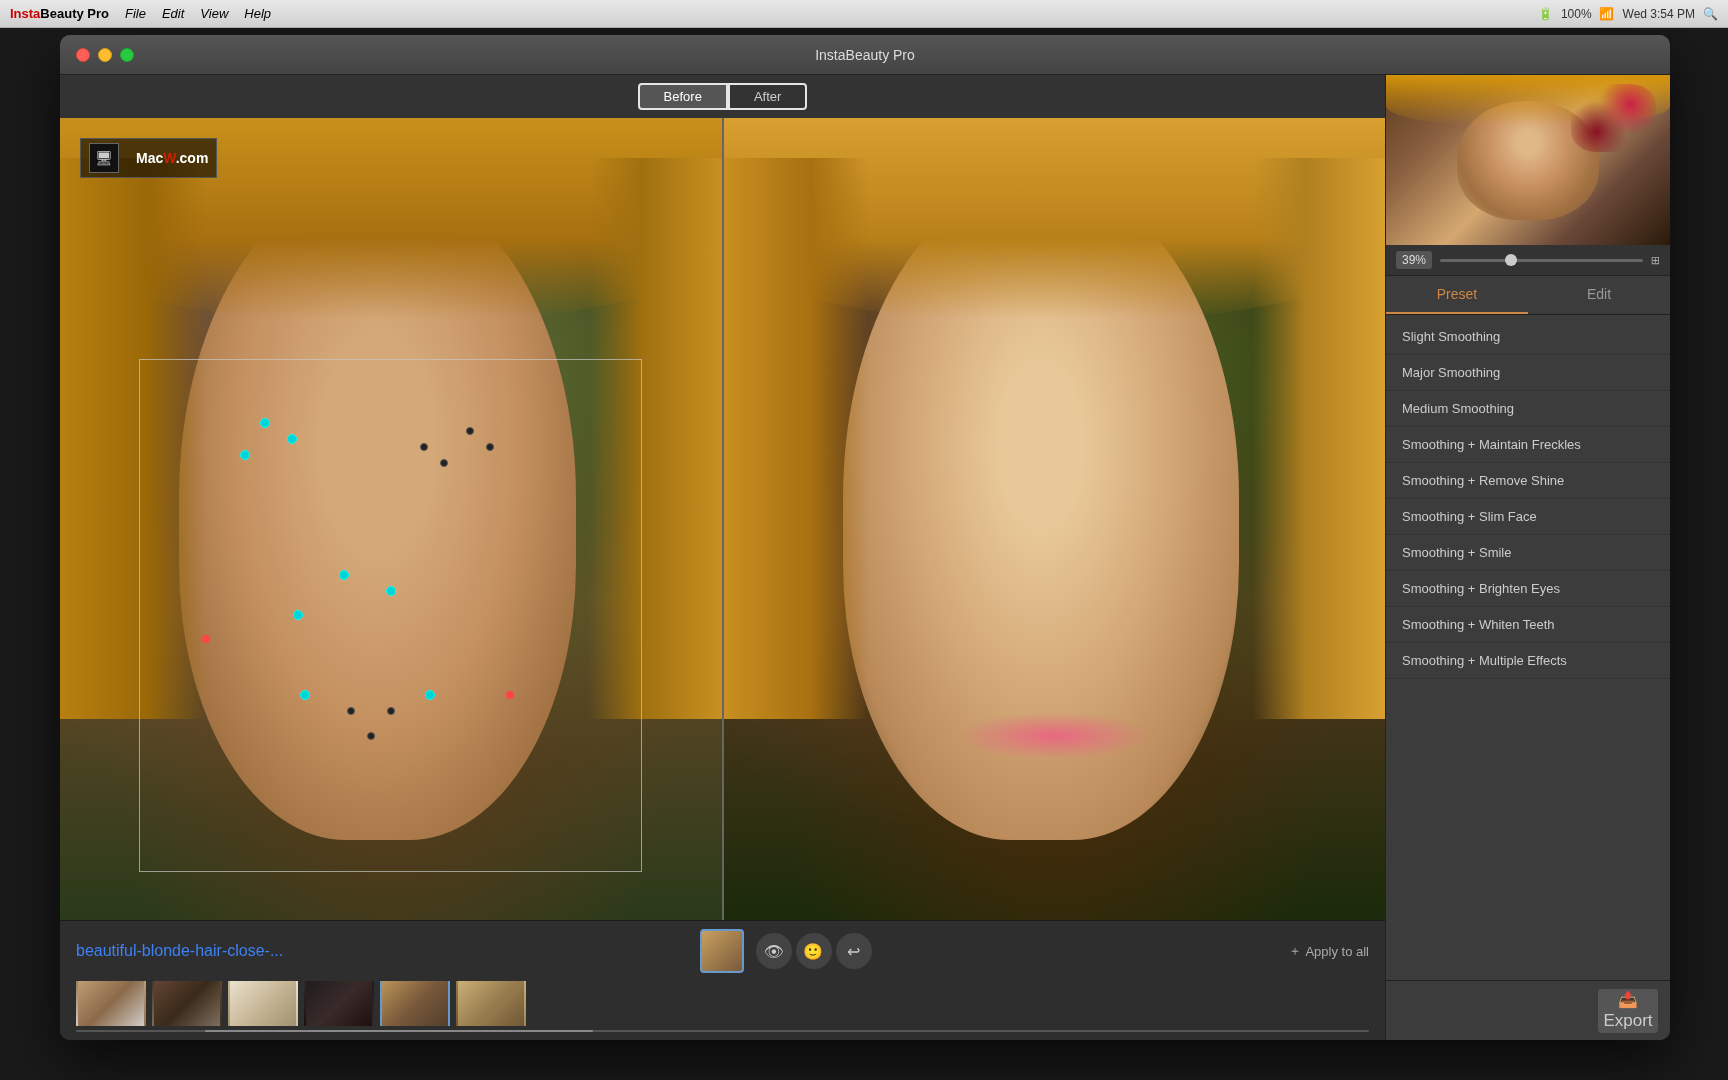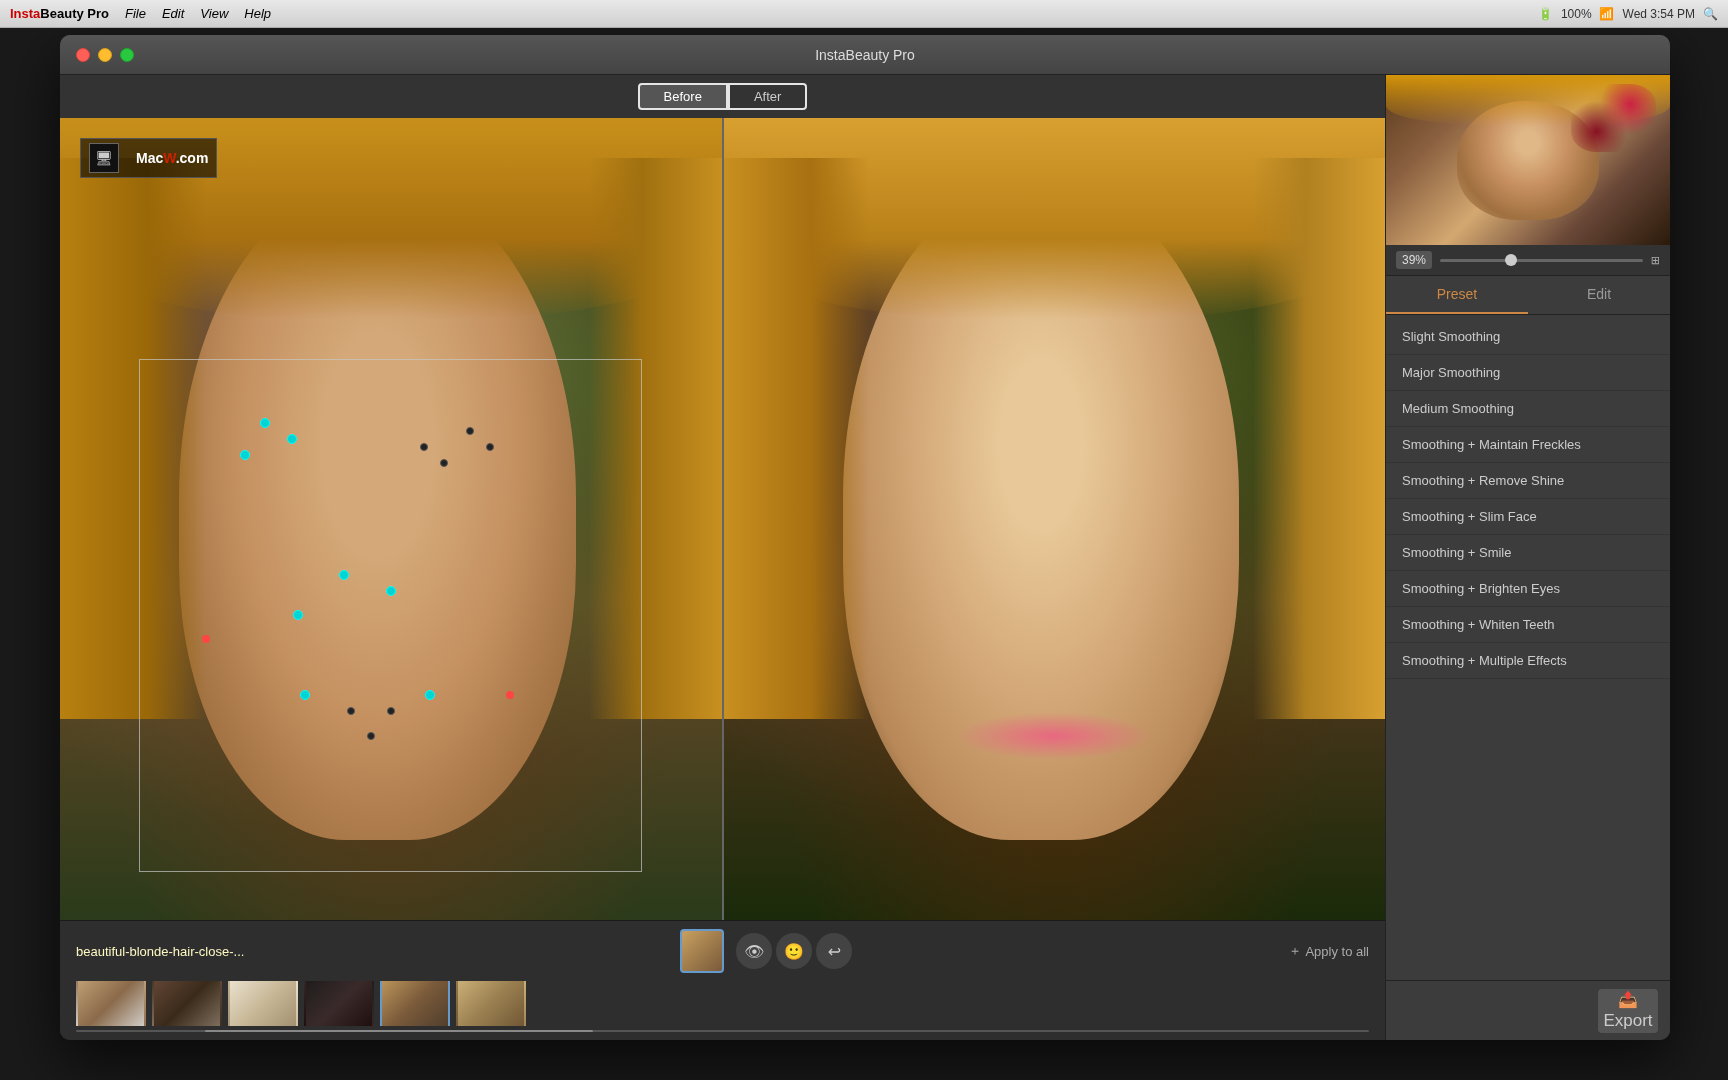--- a/index.html
+++ b/index.html
@@ -177,21 +177,21 @@
       display: flex;
       flex-direction: column;
       padding: 8px 16px;
     }
     #bottom-bar-top {
       display: flex;
       align-items: center;
       justify-content: space-between;
       margin-bottom: 8px;
     }
-    .filename { font-size: 13px; color: #fef9c3; }
+    .filename { font-size: 16px; color: #3b82f6; }
     .center-icon-group { display: flex; gap: 4px; align-items: center; }
     .bottom-icon-btn {
       width: 36px; height: 36px;
       border-radius: 50%;
       background: rgba(255,255,255,0.1);
       display: flex; align-items: center; justify-content: center;
       cursor: pointer;
       font-size: 16px; color: #ccc;
     }
     .apply-all-btn {

